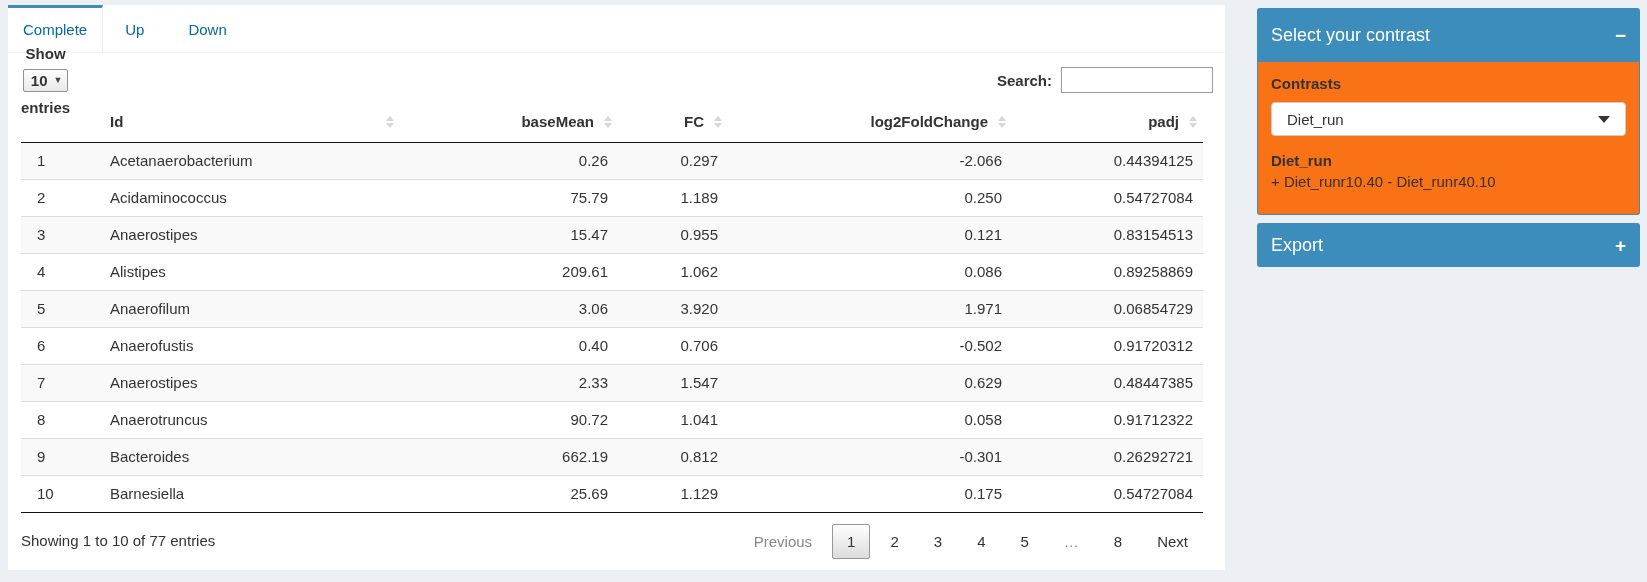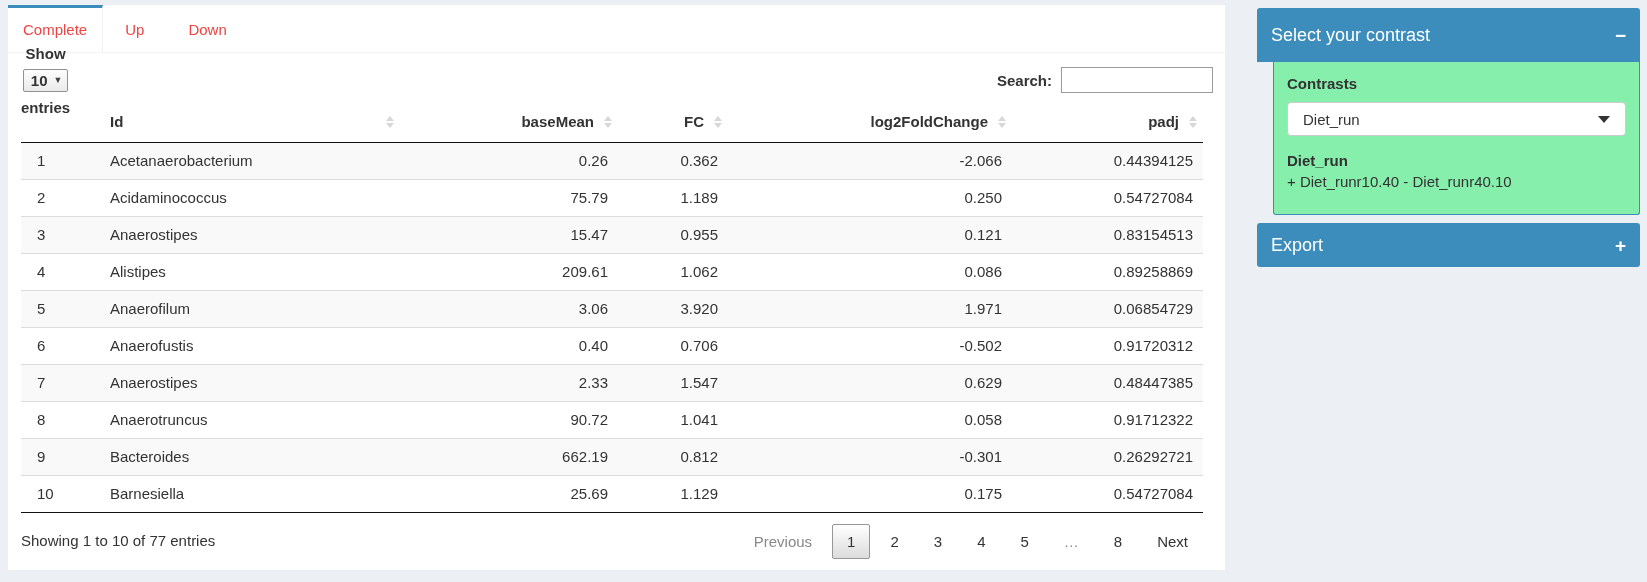--- a/index.html
+++ b/index.html
@@ -6,21 +6,21 @@
   html,body { margin:0; padding:0; }
   body {
     width:1647px; height:582px; position:relative; overflow:hidden;
     background:#ecf0f5; color:#333;
     font-family:"Liberation Sans","DejaVu Sans",sans-serif; font-size:15px;
   }
 
   
   .main-box { position:absolute; left:8px; top:5px; width:1217px; height:565px; background:#fff; }
   .tabs { display:flex; height:48px; border-bottom:1px solid #f4f4f4; }
-  .tab { padding:0 15px; line-height:44px; border-top:3px solid transparent; color:#ef4444; cursor:pointer; }
+  .tab { padding:0 15px; line-height:44px; border-top:3px solid transparent; color:#0369a1; cursor:pointer; }
   .tab.active { border-top-color:#3c8dbc; background:#fff; border-right:1px solid #f0f0f0; }
   .tab:not(.active) { padding:0 22px; }
   .content { padding:8px 12px 0 13px; }
 
   .controls-row { display:flex; justify-content:space-between; align-items:center; margin:4px 0 6px; height:30px; }
   .length-control { font-weight:700; display:flex; align-items:center; gap:7px;flex-direction:column; }
   .length-select {
     display:inline-flex; align-items:center; gap:6px; border:1px solid #919191; border-radius:2px;
     background:linear-gradient(#fdfdfd,#eaeaea); padding:2px 5px 2px 7px; font-weight:700; cursor:pointer;
   }
@@ -61,22 +61,22 @@
 
   
   .box { position:absolute; left:1257px; width:383px; }
   .box-header {
     background:#3c8dbc; color:#fff; height:54px; padding:0 14px; font-size:18px;
     display:flex; justify-content:space-between; align-items:center; border-radius:3px 3px 0 0;
   }
   .box-tool { color:#fff; font-weight:700; font-size:19px; line-height:1; cursor:pointer; }
   .contrast-box { top:8px; }
   .contrast-box .box-body {
-    background:#86efac; border:1px solid #3c8dbc; border-top:0; border-radius:0 0 3px 3px;
-    padding:11px 13px 12px; min-height:153px;margin-left:16px;
+    background:#f97316; border:1px solid #3c8dbc; border-top:0; border-radius:0 0 3px 3px;
+    padding:11px 13px 12px; min-height:153px;
   }
   .ctl-label { font-weight:700; margin:2px 0 10px; }
   .select-box {
     height:34px; border:1px solid #ccc; border-radius:4px; background:#fff;
     display:flex; align-items:center; justify-content:space-between; padding:0 15px; cursor:pointer;
   }
   .select-caret { width:0; height:0; border-left:6px solid transparent; border-right:6px solid transparent; border-top:7px solid #333; }
   .contrast-name { font-weight:700; margin:16px 0 3px; }
   .contrast-formula { line-height:20px; }
   .export-box { top:223px; }
@@ -155,21 +155,21 @@
                 <i class="sd"></i>
               </span>
           </th>
         </tr>
       </thead>
       <tbody>
           <tr>
             <td class=" rownum">1</td>
             <td class="">Acetanaerobacterium</td>
             <td class="r">0.26</td>
-            <td class="r">0.362</td>
+            <td class="r">0.297</td>
             <td class="r">-2.066</td>
             <td class="r">0.44394125</td>
           </tr>
           <tr>
             <td class=" rownum">2</td>
             <td class="">Acidaminococcus</td>
             <td class="r">75.79</td>
             <td class="r">1.189</td>
             <td class="r">0.250</td>
             <td class="r">0.54727084</td>

